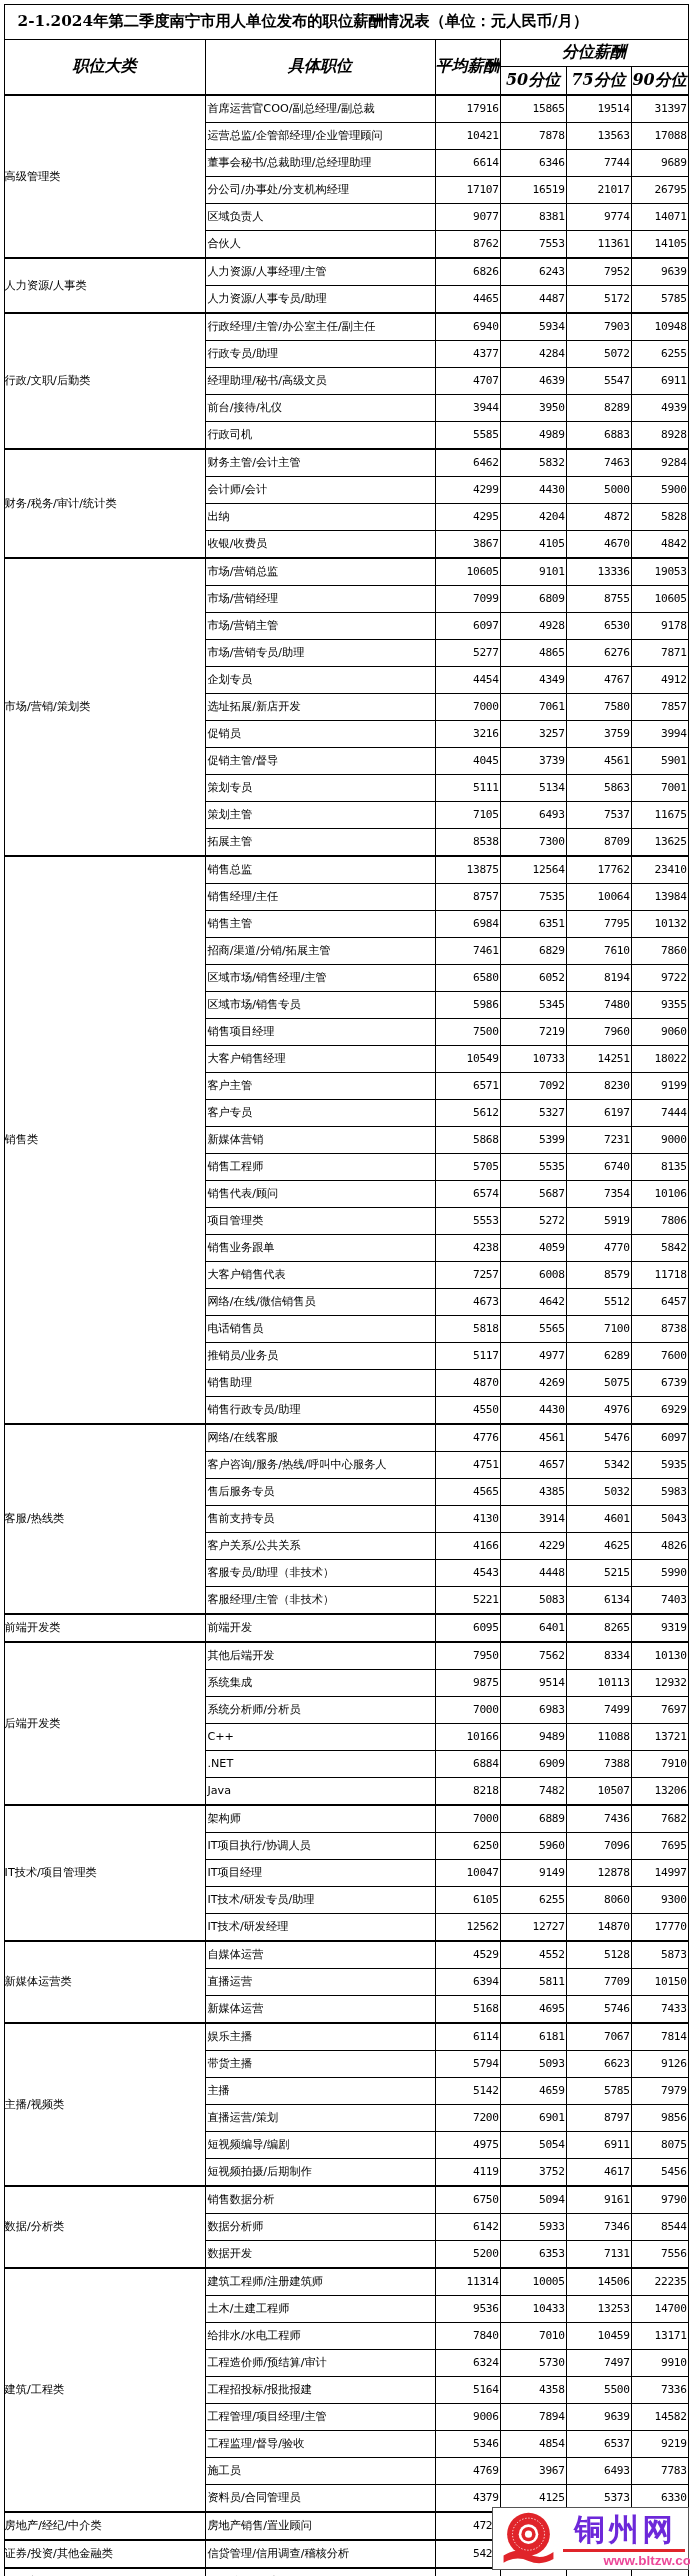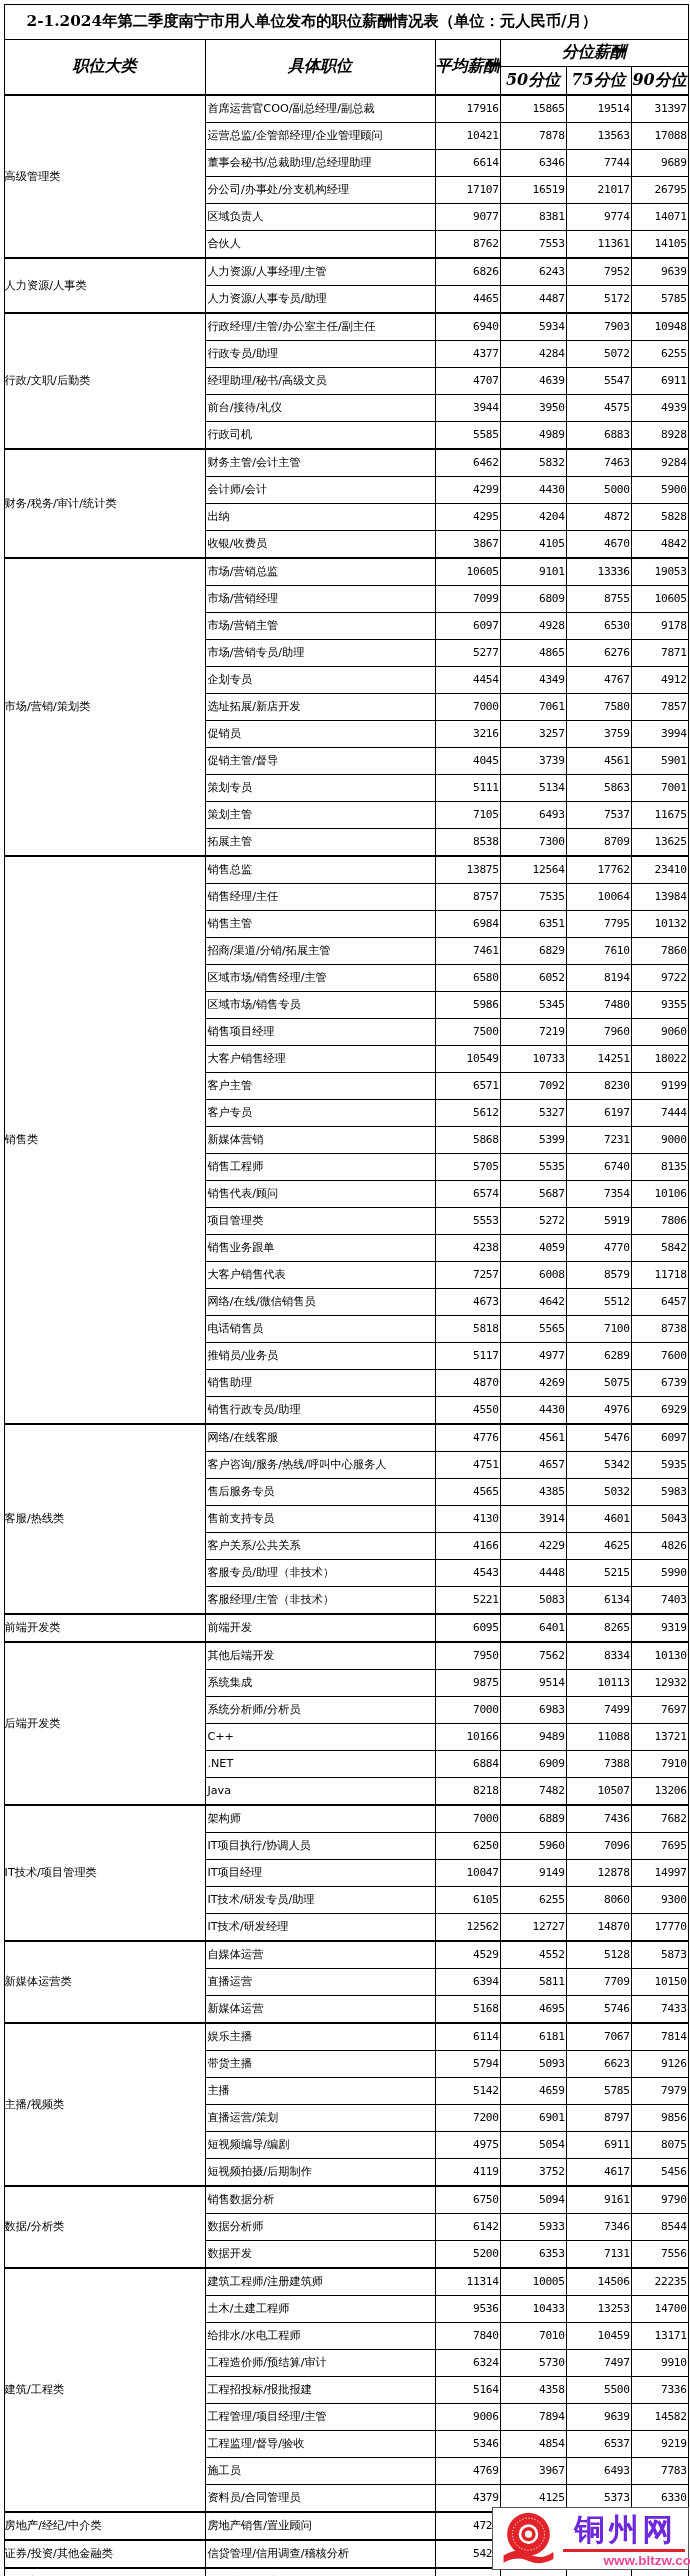--- a/index.html
+++ b/index.html
@@ -2,21 +2,21 @@
 <html style="font-size:14.4px"><head>
 <meta charset="utf-8">
 <style>
   html, body { margin: 0; padding: 0; background: #ffffff; }
   body { width: 691px; height: 2576px; position: relative; overflow: hidden;
          font-family: "DejaVu Sans", sans-serif; color: #000; }
   .sheet { position: absolute; left: 3.6px; top: 3.6px; width: 685px; }
   table { border-collapse: collapse; width: 685px; table-layout: fixed; }
   td, th { border: 0.9px solid #000; padding: 0; overflow: hidden; white-space: nowrap; }
   .title-cell { height: 34px; font-family: "DejaVu Serif", serif; font-weight: bold;
-                font-size: 15.3px; text-align: left; padding-left: 22px;
+                font-size: 15.3px; text-align: left; padding-left: 13px;
                 border: 1.8px solid #000; }
   .hdr { font-family: "DejaVu Serif", serif; font-weight: bold; font-size: 16px;
          text-align: center; font-style: italic; }
   .hdr-top { height: 26px; }
   .hdr-bot { height: 27px; }
   tr.data td { height: 26px; font-size: 11.2px; }
   td.cat { text-align: left; font-size: 11.7px; border-left: 1.8px solid #000; }
   td.job { text-align: left; padding-left: 1.8px; font-size: 11.2px; }
   td.num { text-align: right; padding-right: 0.9px; font-family: "DejaVu Sans Mono", monospace;
            font-size: 10.8px; letter-spacing: -0.3px; }
@@ -140,21 +140,21 @@
           <td class="job">经理助理/秘书/高级文员</td>
           <td class="num">4707</td>
           <td class="num">4639</td>
           <td class="num">5547</td>
           <td class="num last">6911</td>
         </tr>
         <tr class="data">
           <td class="job">前台/接待/礼仪</td>
           <td class="num">3944</td>
           <td class="num">3950</td>
-          <td class="num">4575</td>
+          <td class="num">8289</td>
           <td class="num last">4939</td>
         </tr>
         <tr class="data">
           <td class="job">行政司机</td>
           <td class="num">5585</td>
           <td class="num">4989</td>
           <td class="num">6883</td>
           <td class="num last">8928</td>
         </tr>
         <tr class="data group-start">

